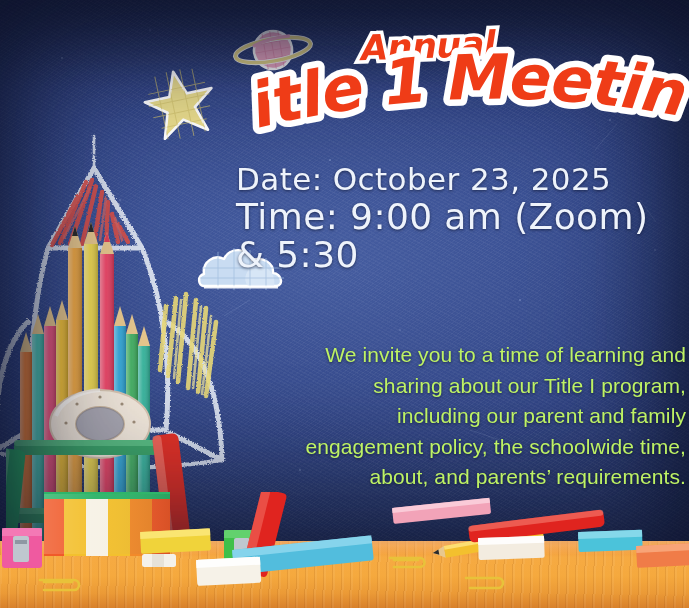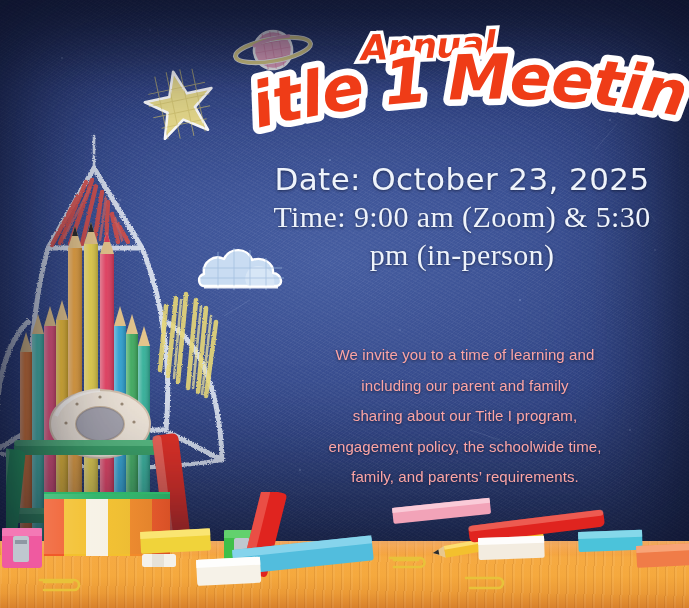--- a/index.html
+++ b/index.html
@@ -88,39 +88,39 @@
     fill:#ef3c17;
     stroke:#ffffff;
     stroke-width:13px;
     paint-order:stroke fill;
     stroke-linejoin:round;
   }
 
   
   .when{
     position:absolute;left:236px;top:160px;width:452px;
-    text-align:center;
+    text-align:left;
     font-family:"DejaVu Sans",sans-serif;
     font-size:31px;
     line-height:38px;
     color:#eef3fb;
     letter-spacing:.4px;
     text-shadow:0 1px 3px rgba(12,18,44,.65);
   }
   .when .ln{display:block;}
-  .when .ln.l2{font-size:30px;font-family:Liberation Serif, serif;}
+  .when .ln.l2{font-size:36px;}
 
   
   .body-copy{
     position:absolute;left:244px;top:340px;width:442px;
-    text-align:center;
+    text-align:right;
     font-family:"Liberation Sans",sans-serif;
-    font-size:15px;
+    font-size:21px;
     line-height:30.5px;
-    color:#fca5a5;
+    color:#bef264;
     letter-spacing:.1px;
     text-shadow:0 1px 3px rgba(12,18,44,.7);
   }
   .body-copy .ln{display:block;white-space:nowrap;}
 </style>
 </head>
 <body>
 
 <div id="poster">
 
@@ -487,24 +487,23 @@
             <tspan>Title 1 Meeting</tspan>
           </textPath>
         </text>
       </svg>
     </div>
   </div>
 
   <div class="when">
     <span class="ln">Date: October 23, 2025</span>
     <span class="ln l2">Time: 9:00 am (Zoom) &amp; 5:30</span>
-    <span class="ln l2">pm (in-person)</span>
   </div>
 
   <div class="body-copy">
     <span class="ln">We invite you to a time of learning and</span>
+    <span class="ln">sharing about our Title I program,</span>
     <span class="ln">including our parent and family</span>
-    <span class="ln">sharing about our Title I program,</span>
     <span class="ln">engagement policy, the schoolwide time,</span>
-    <span class="ln">family, and parents’ requirements.</span>
+    <span class="ln">about, and parents’ requirements.</span>
   </div>
 
 </div>
 
 </body></html>

